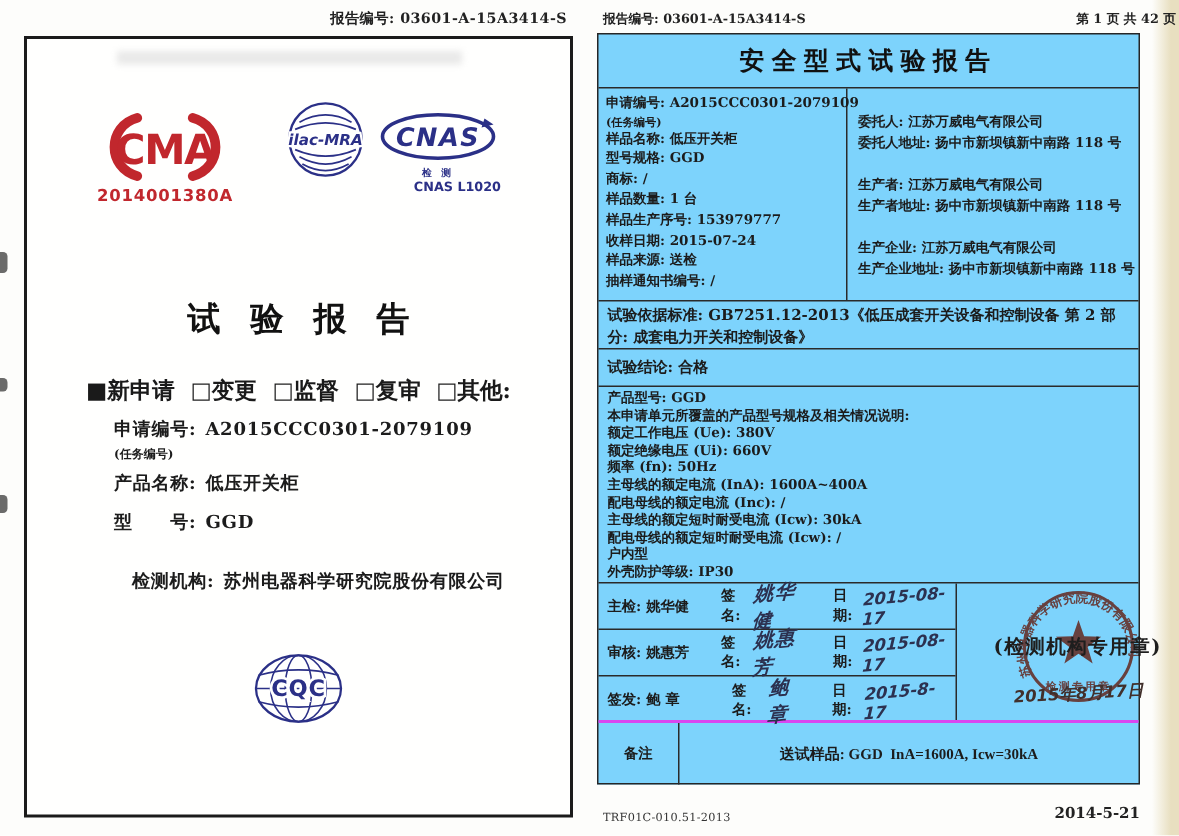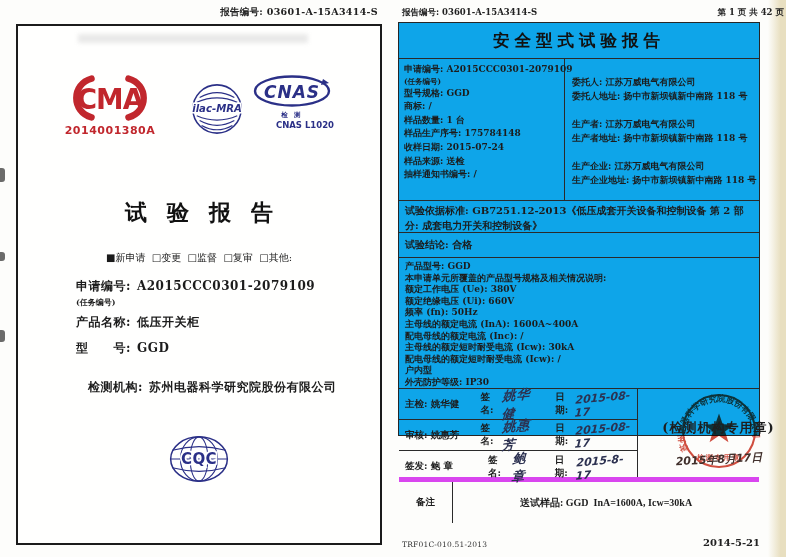--- a/index.html
+++ b/index.html
@@ -27,67 +27,67 @@
     position:absolute;left:16px;top:24px;width:362px;height:517px;
     border:2px solid #1b1b1b;background:#fffffe;
   }
   .lp-bleed{
     position:absolute;left:60px;top:8px;width:230px;height:9px;
     background:#cfcfcf;filter:blur(2px);opacity:.45;
   }
   .lp-logos{position:absolute;left:0;top:40px;width:100%;height:90px;}
   .cma-block{position:absolute;left:42px;top:8px;width:100px;text-align:center;}
   .cma-number{font-size:11px;font-weight:bold;color:#c1272d;letter-spacing:.5px;margin-top:-2px;font-family:"DejaVu Sans","Liberation Sans",sans-serif;}
-  .ilac-block{position:absolute;left:172px;top:16px;}
+  .ilac-block{position:absolute;left:172px;top:0px;}
   .cnas-block{position:absolute;left:232px;top:8px;width:84px;text-align:center;}
   .cnas-sub1{font-size:6.5px;color:#2b3087;font-weight:bold;margin-top:-3px;letter-spacing:2px;}
   .cnas-sub2{font-size:8.5px;color:#2b3087;font-weight:bold;font-family:"DejaVu Sans","Liberation Sans",sans-serif;text-align:right;}
   .lp-title1{
     position:absolute;left:0;top:116px;width:100%;text-align:center;
     font-size:23px;font-weight:bold;letter-spacing:10px;padding-left:10px;box-sizing:border-box;color:#111;
   }
   .lp-title2{
     position:absolute;left:0;top:172px;width:100%;text-align:center;
     font-size:22px;font-weight:bold;letter-spacing:20px;padding-left:20px;box-sizing:border-box;color:#111;
   }
   .lp-checkline{
     position:absolute;left:0;top:225px;width:100%;text-align:center;
-    font-size:10px;font-weight:normal;white-space:pre;color:#1a1a1a;
+    font-size:15px;font-weight:bold;white-space:pre;color:#1a1a1a;
   }
   .lp-fields{position:absolute;left:58px;top:252px;width:290px;}
   .lp-field{font-size:12px;font-weight:600;margin-bottom:9px;letter-spacing:.5px;}
   .lp-field .lp-value{margin-left:6px;}
   .lp-field.small{font-size:8px;font-weight:600;margin-top:-7px;margin-bottom:6px;letter-spacing:0;}
   .lp-field.gap-top{margin-top:22px;margin-left:12px;}
   .cqc-block{position:absolute;left:146px;top:408px;width:70px;text-align:center;}
 
   
   .rp-header-no{position:absolute;left:402px;top:7px;font-size:8.5px;font-weight:600;color:#222;}
   .rp-header-page{position:absolute;left:674px;top:7px;width:110px;text-align:right;font-size:8.5px;font-weight:600;color:#222;}
   .rp-table{
-    position:absolute;left:398px;top:22px;width:362px;height:414px;
-    border:1.5px solid #262626;background:#0ea5e9;box-sizing:border-box;
+    position:absolute;left:398px;top:22px;width:362px;height:501px;
+    border:1.5px solid #262626;background:#7dd3fc;box-sizing:border-box;
   }
   .rt-row{box-sizing:border-box;border-bottom:1px solid #2a2a2a;position:relative;}
   .rt-title{
     height:36px;display:flex;align-items:center;justify-content:center;
     font-size:16.5px;font-weight:bold;letter-spacing:5px;color:#111;
   }
   .rt-info{height:142px;display:flex;}
   .rt-info-left{width:166px;border-right:1px solid #2a2a2a;box-sizing:border-box;padding:4px 2px 0 5px;}
   .rt-info-left .iline{font-size:9px;font-weight:600;line-height:13.6px;white-space:nowrap;}
   .rt-info-left .iline.tiny{font-size:7.5px;line-height:10px;}
   .rt-info-right{flex:1;padding:16px 2px 0 7px;box-sizing:border-box;}
   .rt-info-right .iline{font-size:9px;font-weight:600;line-height:14px;white-space:nowrap;}
   .rt-group{margin-bottom:14px;}
   .rt-standard{height:32px;padding:3px 8px 0 6px;font-size:10px;font-weight:600;line-height:14.5px;}
   .rt-conclusion{height:25px;display:flex;align-items:center;padding-left:6px;font-size:10px;font-weight:600;}
   .rt-specs{height:131px;padding:3px 0 0 6px;}
   .rt-specs .sline{font-size:9px;font-weight:600;line-height:11.6px;white-space:nowrap;}
-  .rt-signs{height:93px;display:flex;border-bottom:5px solid #d946ef;box-sizing:border-box;gap:40px;}
+  .rt-signs{height:93px;display:flex;border-bottom:2px solid #d946ef;box-sizing:border-box;gap:40px;}
   .rt-sign-left{width:239px;border-right:1px solid #2a2a2a;box-sizing:border-box;}
   .sign-row{height:31px;display:flex;align-items:center;border-bottom:1px solid #2a2a2a;box-sizing:border-box;padding-left:6px;position:relative;}
   .sign-row:last-child{border-bottom:none;}
   .sign-role{font-size:9.5px;font-weight:600;width:86px;}
   .sign-label{font-size:9.5px;font-weight:600;}
   .handwriting{
     font-family:"DejaVu Sans","Liberation Sans",sans-serif;
     font-style:italic;font-weight:bold;color:#2c3150;
     transform:rotate(-5deg) skewX(-8deg);display:inline-block;
   }
@@ -195,24 +195,25 @@
   <div class="rp-header-no">报告编号: 03601-A-15A3414-S</div>
   <div class="rp-header-page">第 1 页 共 42 页</div>
 
   <div class="rp-table">
     <div class="rt-row rt-title">安全型式试验报告</div>
 
     <div class="rt-row rt-info">
       <div class="rt-info-left">
         <div class="iline">申请编号: A2015CCC0301-2079109</div>
         <div class="iline tiny">(任务编号)</div>
+        <div class="iline">样品名称: 低压开关柜</div>
         <div class="iline">型号规格: GGD</div>
         <div class="iline">商标: /</div>
         <div class="iline">样品数量: 1 台</div>
-        <div class="iline">样品生产序号: 175784148</div>
+        <div class="iline">样品生产序号: 153979777</div>
         <div class="iline">收样日期: 2015-07-24</div>
         <div class="iline">样品来源: 送检</div>
         <div class="iline">抽样通知书编号: /</div>
       </div>
       <div class="rt-info-right">
         <div class="rt-group">
           <div class="iline">委托人: 江苏万威电气有限公司</div>
           <div class="iline">委托人地址: 扬中市新坝镇新中南路 118 号</div>
         </div>
         <div class="rt-group">

